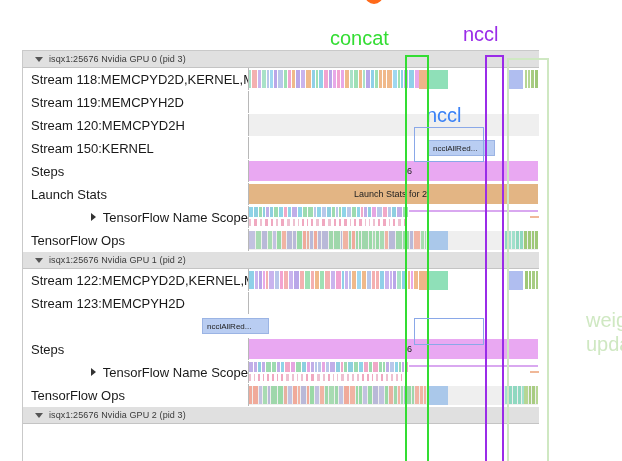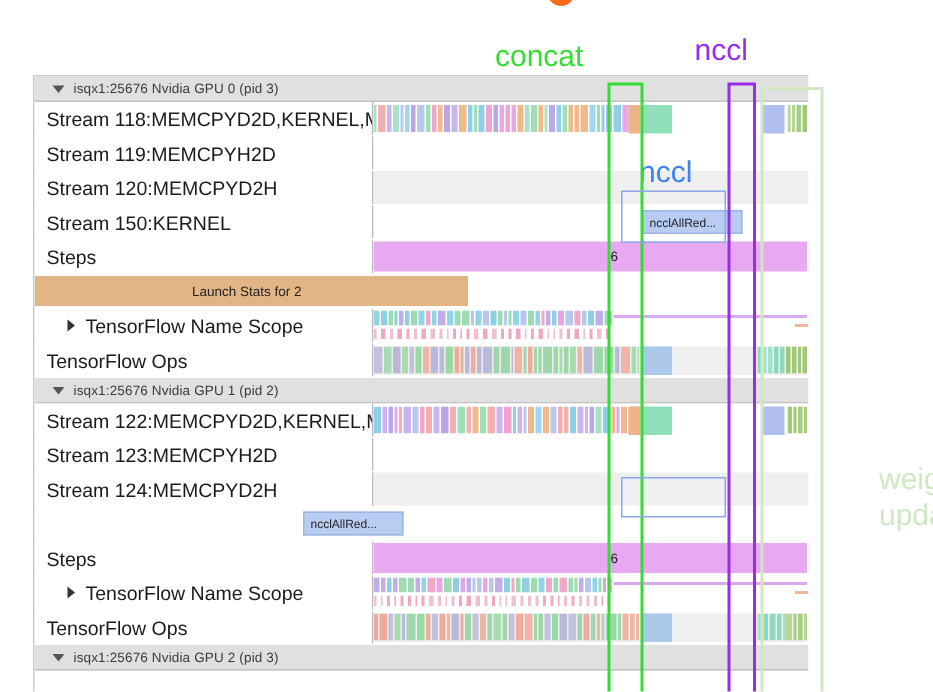--- a/index.html
+++ b/index.html
@@ -24,21 +24,21 @@
          border-top:5px solid #555;margin-right:6px;}
   .group-title{font-size:9px;color:#3a3a3a;letter-spacing:.1px;}
 
   .row{height:23px;display:flex;align-items:stretch;box-sizing:border-box;
        border-bottom:1px solid transparent;}
   .row.alt .lane{background:#efefef;}
   .rowlabel{width:226px;min-width:226px;box-sizing:border-box;
             display:flex;align-items:center;padding-left:8px;
             font-size:13px;color:#1a1a1a;background:#ffffff;
             border-right:1px solid #b8b8b8;overflow:hidden;white-space:nowrap;}
-  .rowlabel.indent{padding-left:22px;}
+  .rowlabel.indent{padding-left:22px;justify-content:flex-end;}
   .rowlabel .tri{width:0;height:0;border-top:4px solid transparent;border-bottom:4px solid transparent;
                  border-left:5px solid #333;margin-right:7px;flex:none;}
   .lane{flex:1;position:relative;background:#ffffff;overflow:hidden;}
 
   
   .strip{position:absolute;top:2px;bottom:2px;display:flex;overflow:hidden;}
   .strip span{display:block;height:100%;}
   .solidbar{position:absolute;top:1px;bottom:1px;}
   .solidbar .cap{position:absolute;left:0;right:0;top:0;bottom:0;
                  display:flex;align-items:center;justify-content:center;
@@ -167,20 +167,23 @@
       <div class="rowlabel">
         <span>Steps</span>
       </div>
       <div class="lane">
         <div class="solidbar" style="left: 0px; width: 289px; background: rgb(233, 168, 242);">
           <div class="cap" style="justify-content: flex-start; padding-left: 158px;">6</div>
         </div>
       </div>
     </div>
     <div class="row">
+      <div class="rowlabel">
+        <span>Launch Stats</span>
+      </div>
       <div class="lane">
         <div class="solidbar" style="left: 0px; width: 289px; background: rgb(227, 181, 132);">
           <div class="cap" style="justify-content: flex-start; padding-left: 105px;">Launch Stats for 2</div>
         </div>
       </div>
     </div>
     <div class="row">
       <div class="rowlabel indent">
         <span class="tri"></span>
         <span>TensorFlow Name Scope</span>
@@ -383,28 +386,20 @@
           <span style="width: 3px; background: rgb(168, 204, 130); margin-right: 1px;"></span>
           <span style="width: 2px; background: rgb(168, 204, 130); margin-right: 1px;"></span>
         </div>
       </div>
     </div>
     <div class="row">
       <div class="rowlabel">
         <span>Stream 123:MEMCPYH2D</span>
       </div>
       <div class="lane"></div>
-    </div>
-    <div class="row alt">
-      <div class="rowlabel">
-        <span>Stream 124:MEMCPYD2H</span>
-      </div>
-      <div class="lane">
-        <div style="position: absolute; left: 0px; width: 289px; top: 1px; height: 21px; background: rgb(239, 239, 239);"></div>
-      </div>
     </div>
     <div class="row">
       <div class="lane">
         <div class="nccl-blk" style="left: 179px; width: 67px;">ncclAllRed...</div>
       </div>
     </div>
     <div class="row">
       <div class="rowlabel">
         <span>Steps</span>
       </div>

